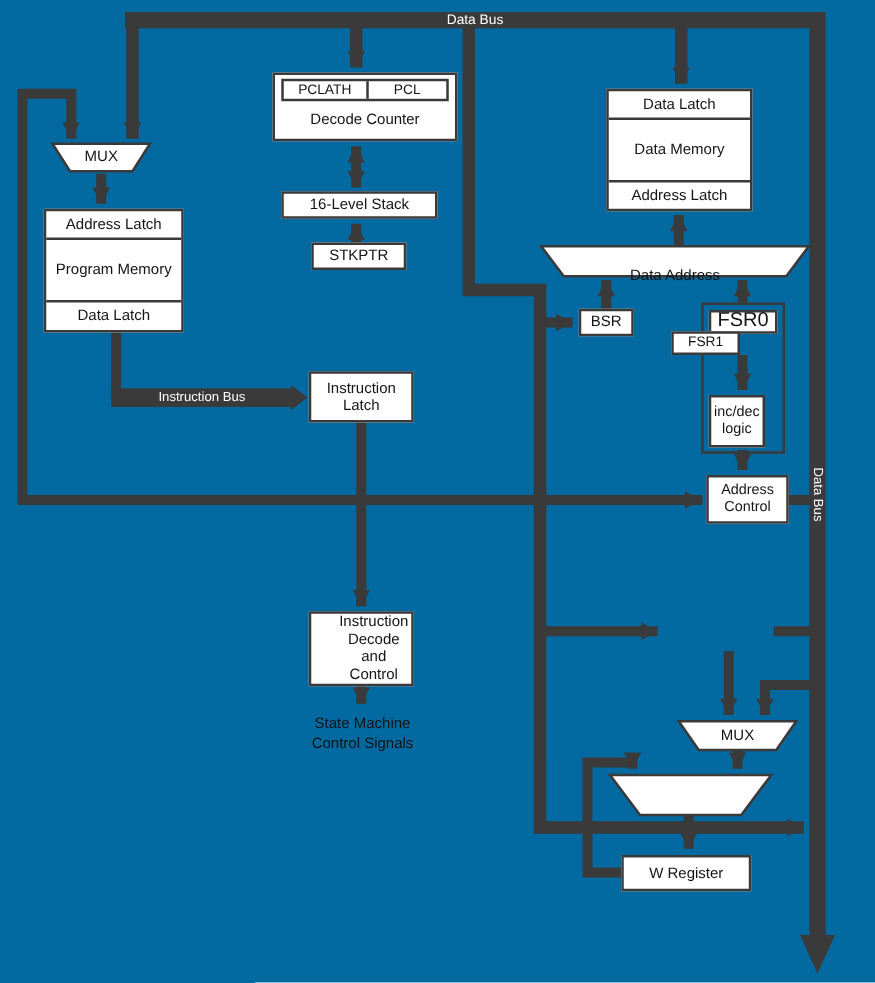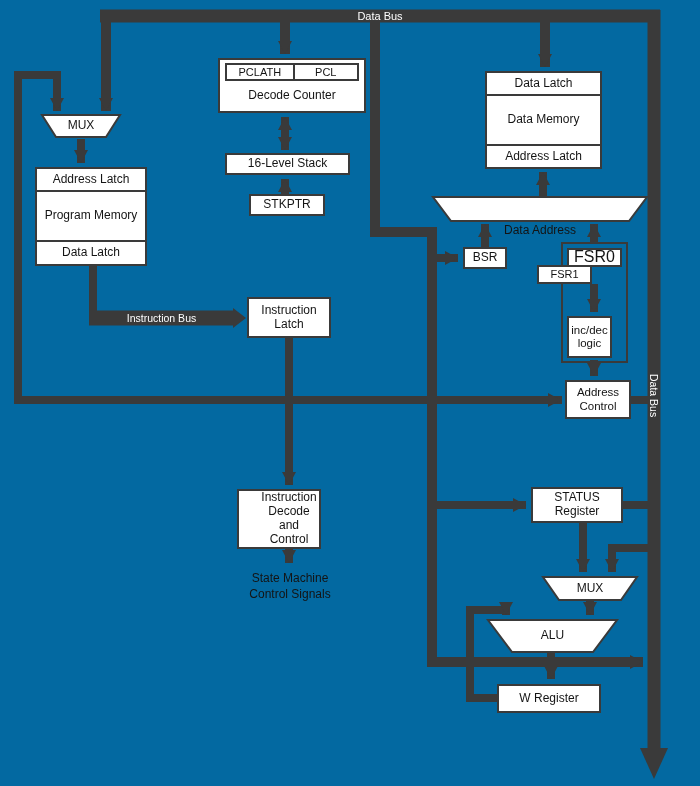--- a/index.html
+++ b/index.html
@@ -106,24 +106,22 @@
   <div class="node" style="left:463px; top:247px; width:44px; height:22px;">BSR</div>
 
   <div class="node" style="left:561px; top:242px; width:67px; height:121px; background:transparent;"></div>
   <div class="node" style="left:567px; top:248px; width:55px; height:19px; font-size:16px;">FSR0</div>
   <div class="node" style="left:537px; top:265px; width:55px; height:19px; font-size:11px;">FSR1</div>
   <div class="node" style="left:567px; top:316px; width:45px; height:42px; font-size:11.5px;">inc/dec logic</div>
 
   <div class="node" style="left:565px; top:380px; width:66px; height:39px; font-size:11.5px;">Address Control</div>
 
   <div class="node" style="left:247px; top:297px; width:84px; height:41px;">Instruction Latch</div>
-  <div class="node" style="left:237px; top:489px; width:84px; height:60px;padding-left:20px;">Instruction Decode and Control</div>
+  <div class="node" style="left:247px; top:489px; width:84px; height:60px;padding-left:20px;">Instruction Decode and Control</div>
 
-  <div class="node" style="left:531px; top:487px; width:92px; height:36px;">STATUS Register</div>
   <div class="node" style="left:497px; top:684px; width:104px; height:29px;">W Register</div>
 
   <div class="plain-label" style="left:42px; top:115px; width:78px; height:22px;">MUX</div>
-  <div class="plain-label" style="left:433px; top:213px; width:214px; height:36px;">Data Address</div>
+  <div class="plain-label" style="left:433px; top:203px; width:214px; height:36px;">Data Address</div>
   <div class="plain-label" style="left:543px; top:577px; width:94px; height:23px;">MUX</div>
-  <div class="plain-label" style="left:488px; top:620px; width:129px; height:32px;">ALU</div>
   <div class="plain-label" style="left:232px; top:569px; width:116px; height:36px;">State Machine Control Signals</div>
 
 </div>
 
 </body></html>

